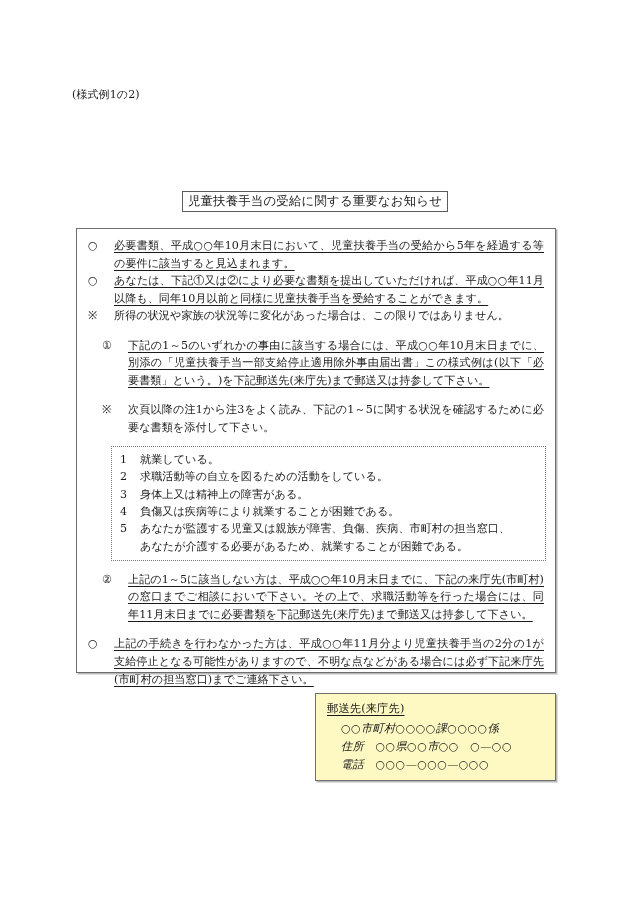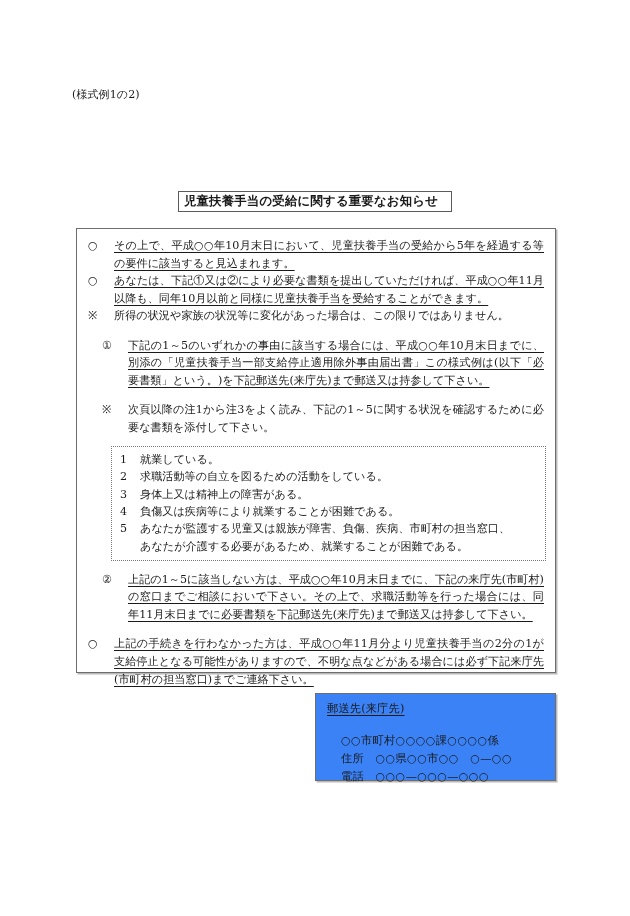--- a/index.html
+++ b/index.html
@@ -43,26 +43,25 @@
   .title-wrap {
     position: absolute;
     left: 0;
     right: 0;
     top: 191px;
     display: flex;
     justify-content: center;
   }
   .title-box {
     border: 1px solid #5b5b5b;
-    padding: 2px 13px 3px 5px;
+    padding: 2px 5px 3px 5px;
     font-size: 12.4px;
     line-height: 1.15;
     letter-spacing: 0.2px;
     white-space: nowrap;
-    font-weight: bold;
   }
 
   
   .main-box {
     position: absolute;
     left: 76px;
     top: 228px;
     width: 480px;
     height: 445px;
     border: 1.6px solid #6e6e6e;
@@ -129,52 +128,52 @@
   
   .addr-box {
     position: absolute;
     left: 315px;
     top: 693px;
     width: 241px;
     height: 88px;
     box-sizing: border-box;
     border: 1.5px solid #6e6e6e;
     box-shadow: 1.5px 1.5px 0 0 #b9b9b9;
-    background: #3b82f6;
+    background: #fef9c3;
     padding: 6px 10px 0 11px;
     font-size: 11.2px;
     line-height: 1.62;
   }
   .addr-title {
     text-decoration: underline;
     text-underline-offset: 2.5px;
     letter-spacing: 0.2px;
   }
-  .addr-lines { padding-left: 14px; margin-top: 14px; }
+  .addr-lines { padding-left: 14px; margin-top: 2px; font-style: italic; }
   .addr-line { white-space: pre; letter-spacing: 0.3px; }
 </style>
 </head>
 <body>
 
 <div class="page">
 
   <div class="preamble">
     <p>(様式例1の2)</p>
   </div>
 
   <div class="title-wrap">
     <div class="title-box">児童扶養手当の受給に関する重要なお知らせ</div>
   </div>
 
   <div class="main-box">
     <div class="main-inner">
 
       <div class="row blk">
         <span class="marker m-circle">○</span>
-        <span class="body u">その上で、平成○○年10月末日において、児童扶養手当の受給から5年を経過する等の要件に該当すると見込まれます。</span>
+        <span class="body u">必要書類、平成○○年10月末日において、児童扶養手当の受給から5年を経過する等の要件に該当すると見込まれます。</span>
       </div>
 
       <div class="row blk">
         <span class="marker m-circle">○</span>
         <span class="body u">あなたは、下記①又は②により必要な書類を提出していただければ、平成○○年11月以降も、同年10月以前と同様に児童扶養手当を受給することができます。</span>
       </div>
 
       <div class="row blk">
         <span class="marker m-kome">※</span>
         <span class="body">所得の状況や家族の状況等に変化があった場合は、この限りではありません。</span>

